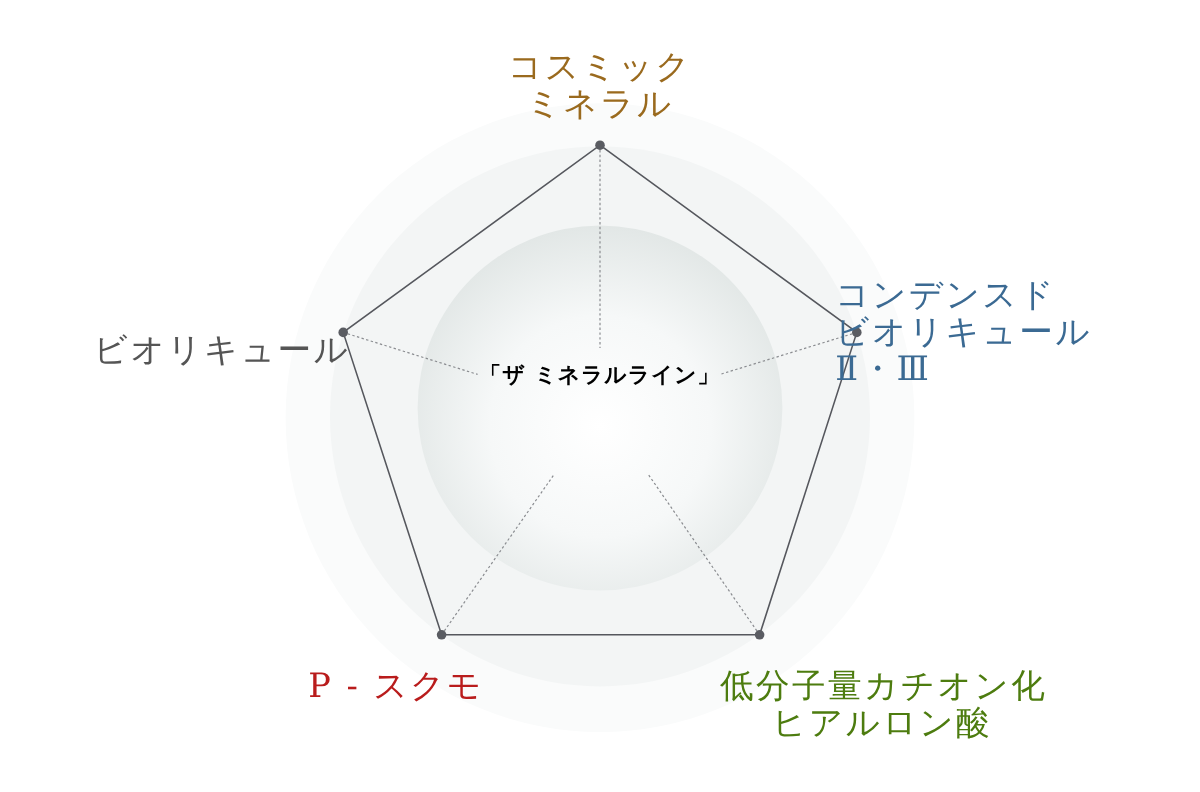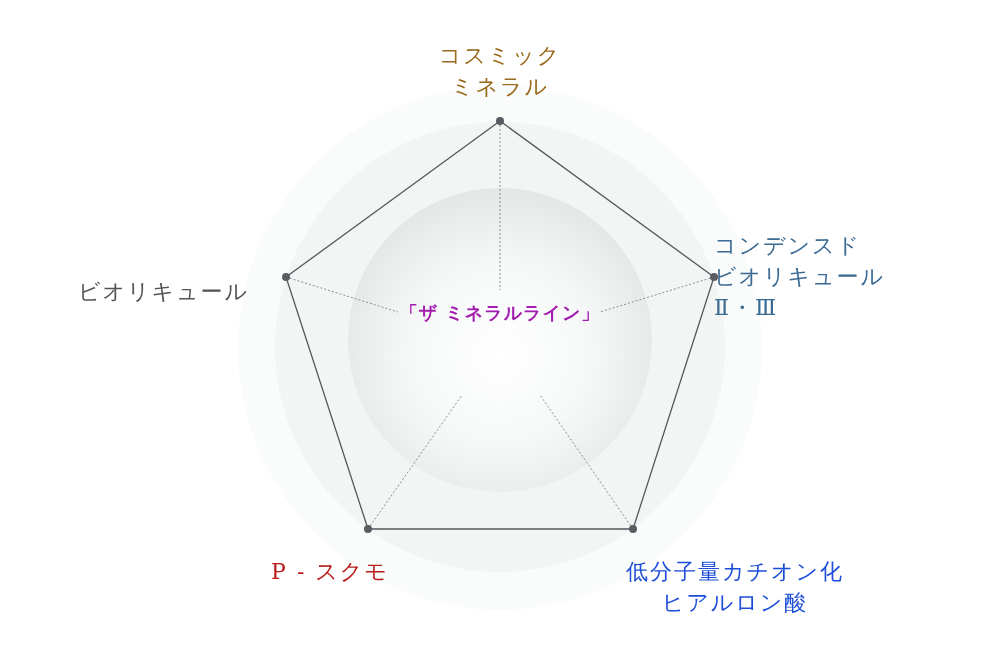--- a/index.html
+++ b/index.html
@@ -2,32 +2,32 @@
 <html><head>
   <meta charset="utf-8">
   <style>
     html, body { margin: 0; padding: 0; }
     body {
       width: 1000px; height: 660px; background: #ffffff; position: relative; overflow: hidden;
       font-family: "DejaVu Serif", "Liberation Serif", serif;
     }
     .diagram { position: absolute; left: 0; top: 0; width: 1000px; height: 660px; }
     .label {
-      position: absolute; text-align: center; line-height: 31px; font-size: 22px;
+      position: absolute; text-align: center; line-height: 31px; font-size: 28px;
       letter-spacing: 2px; white-space: nowrap;
     }
     .label span { display: block; }
     .label-top { left: 400px; top: 40px; width: 200px; }
-    .label-right { left: 714px; top: 230px; text-align: left; }
+    .label-right { left: 696px; top: 230px; text-align: left; }
     .label-left { left: 78px; top: 276px; text-align: left; }
     .label-bl { left: 230px; top: 556px; width: 200px; }
     .label-br { left: 600px; top: 556px; width: 270px; }
     .center-title {
       position: absolute; left: 370px; top: 297px; width: 260px; text-align: center;
-      font-size: 18px; line-height: 31px; color: #a21caf; font-weight: bold; letter-spacing: 1px;
+      font-size: 18px; line-height: 31px; color: #000000; font-weight: bold; letter-spacing: 1px;
     }
     .center-title span { display: block; }
   </style>
 </head>
 <body>
 
 <div class="diagram">
   <svg width="1000" height="660" viewBox="0 0 1000 660">
     <defs>
       <radialGradient id="innerGrad" cx="50%" cy="55%" r="55%">
@@ -67,21 +67,21 @@
     <span>コスミック</span>
     <span>ミネラル</span>
   </div>
 
   <div class="label label-right" style="color:#3b6a93">
     <span>コンデンスド</span>
     <span>ビオリキュール</span>
     <span>Ⅱ・Ⅲ</span>
   </div>
 
-  <div class="label label-br" style="color:#1d4ed8">
+  <div class="label label-br" style="color:#4d7c0f">
     <span>低分子量カチオン化</span>
     <span>ヒアルロン酸</span>
   </div>
 
   <div class="label label-bl" style="color:#b91c1c">
     <span>P - スクモ</span>
   </div>
 
   <div class="label label-left" style="color:#555555">
     <span>ビオリキュール</span>

